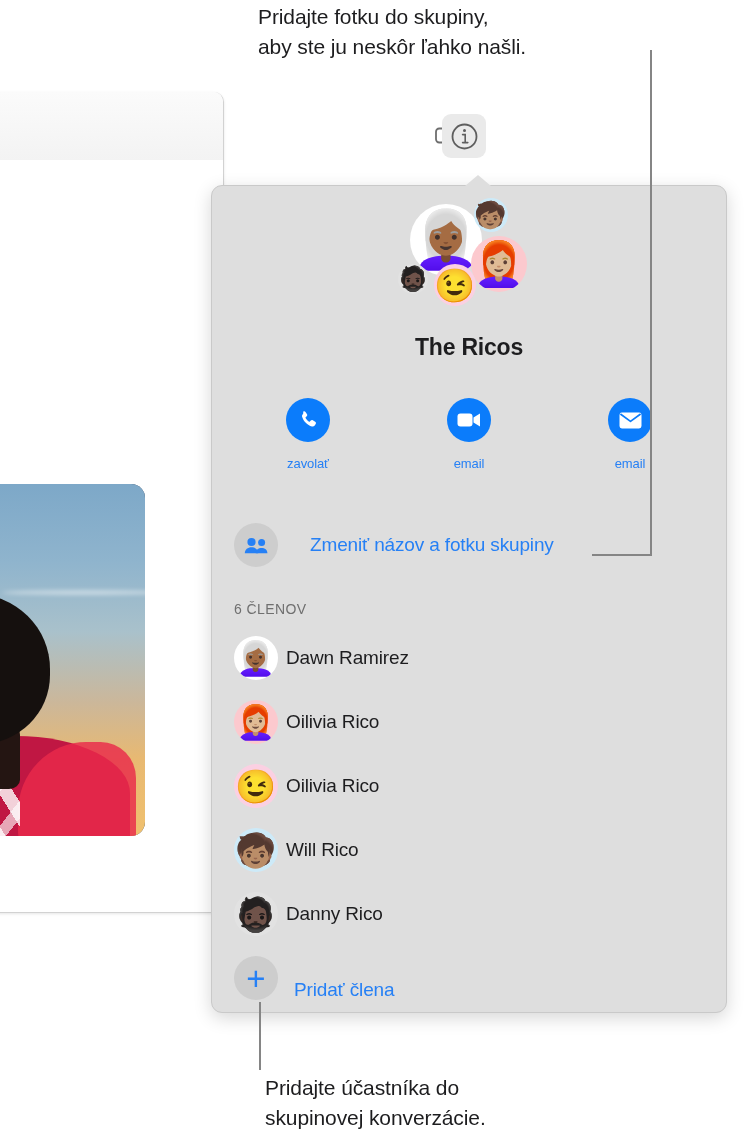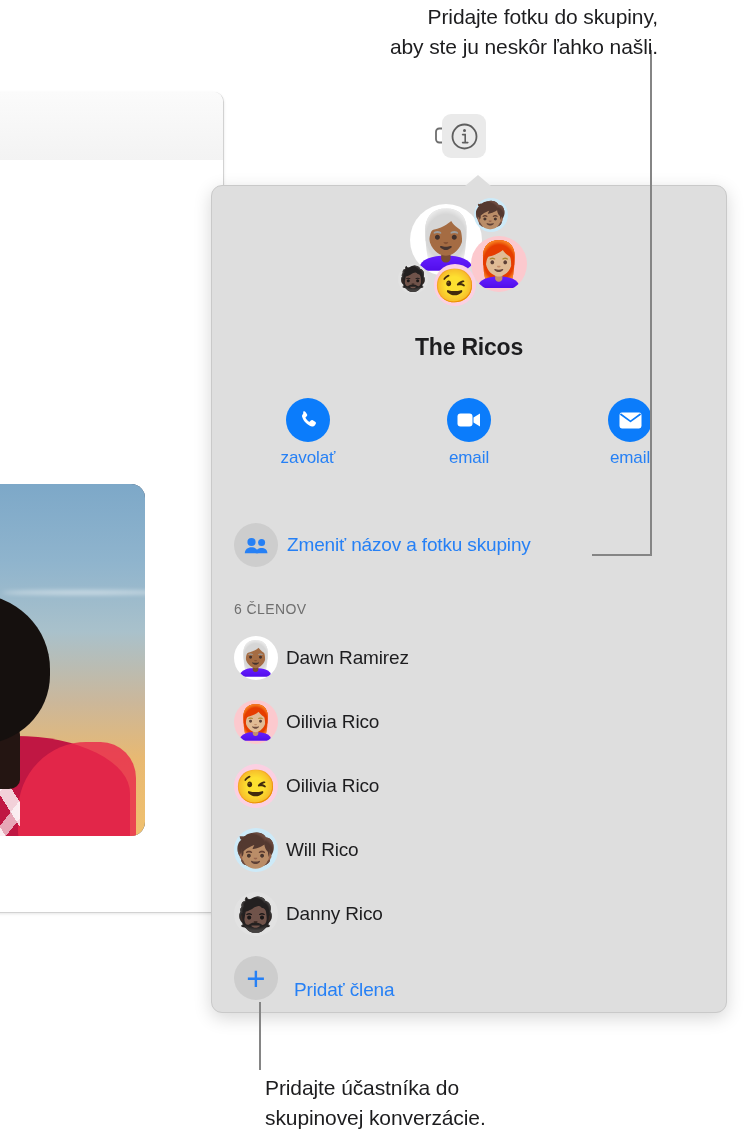--- a/index.html
+++ b/index.html
@@ -25,21 +25,21 @@
     color: #1d1d1f;
     font-size: 21px;
     line-height: 30px;
     letter-spacing: -0.1px;
     white-space: pre-line;
   }
   #callout-top {
     top: 2px;
     left: 258px;
     width: 400px;
-    text-align: right;
+    text-align: left;
   }
   #callout-bottom {
     top: 1073px;
     left: 265px;
     width: 420px;
     text-align: left;
   }
 
   
   .leader {
@@ -282,22 +282,22 @@
   .action-circle {
     width: 44px;
     height: 44px;
     border-radius: 50%;
     background: #0b7cfb;
     display: flex;
     align-items: center;
     justify-content: center;
   }
   .action-label {
-    margin-top: 6px;
-    font-size: 17px;
+    margin-top: 14px;
+    font-size: 13px;
     color: #2680f5;
     letter-spacing: -0.1px;
   }
 
   
   #change-row {
     position: absolute;
     left: 22px;
     top: 337px;
     display: flex;
@@ -308,21 +308,21 @@
     width: 44px;
     height: 44px;
     border-radius: 50%;
     background: #cdcdcd;
     display: flex;
     align-items: center;
     justify-content: center;
     flex: none;
   }
   #change-row-label {
-    margin-left: 9px;
+    margin-left: 32px;
     font-size: 19px;
     color: #2680f5;
     letter-spacing: -0.15px;
   }
 
   #members-heading {
     position: absolute;
     left: 22px;
     top: 415px;
     font-size: 14px;

